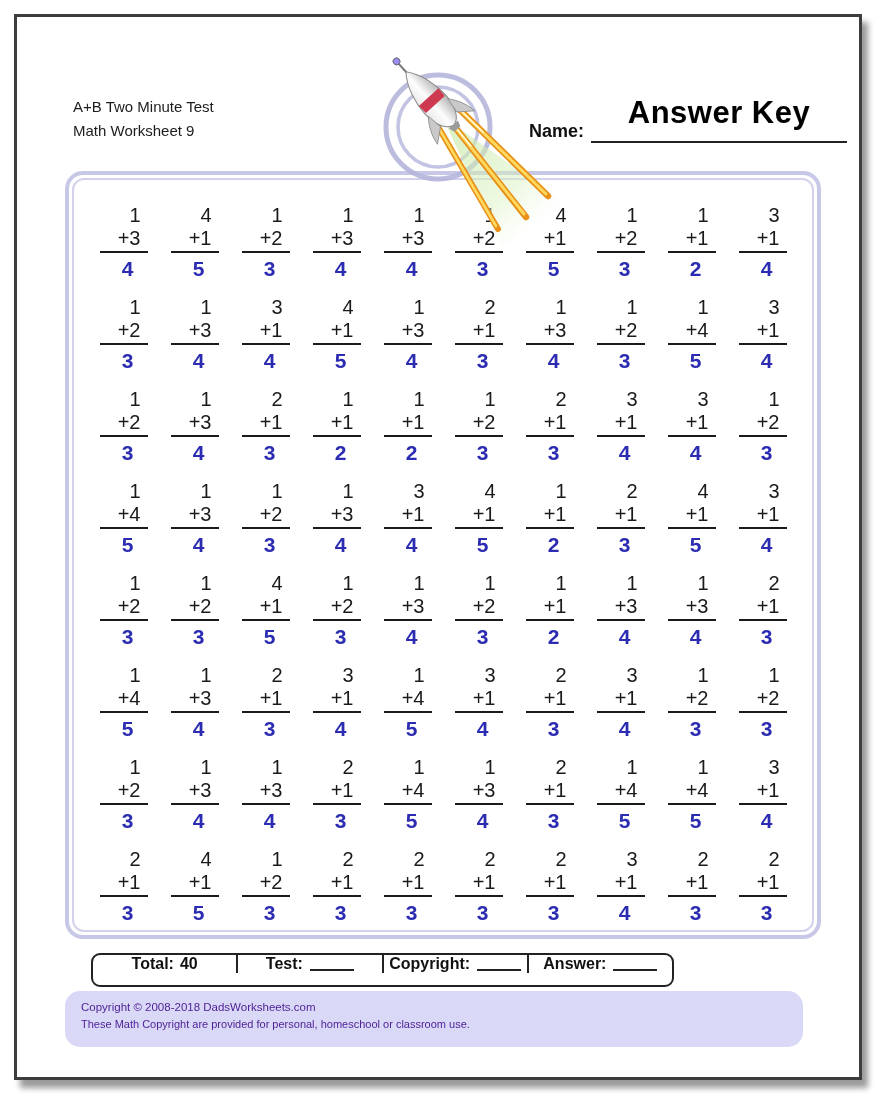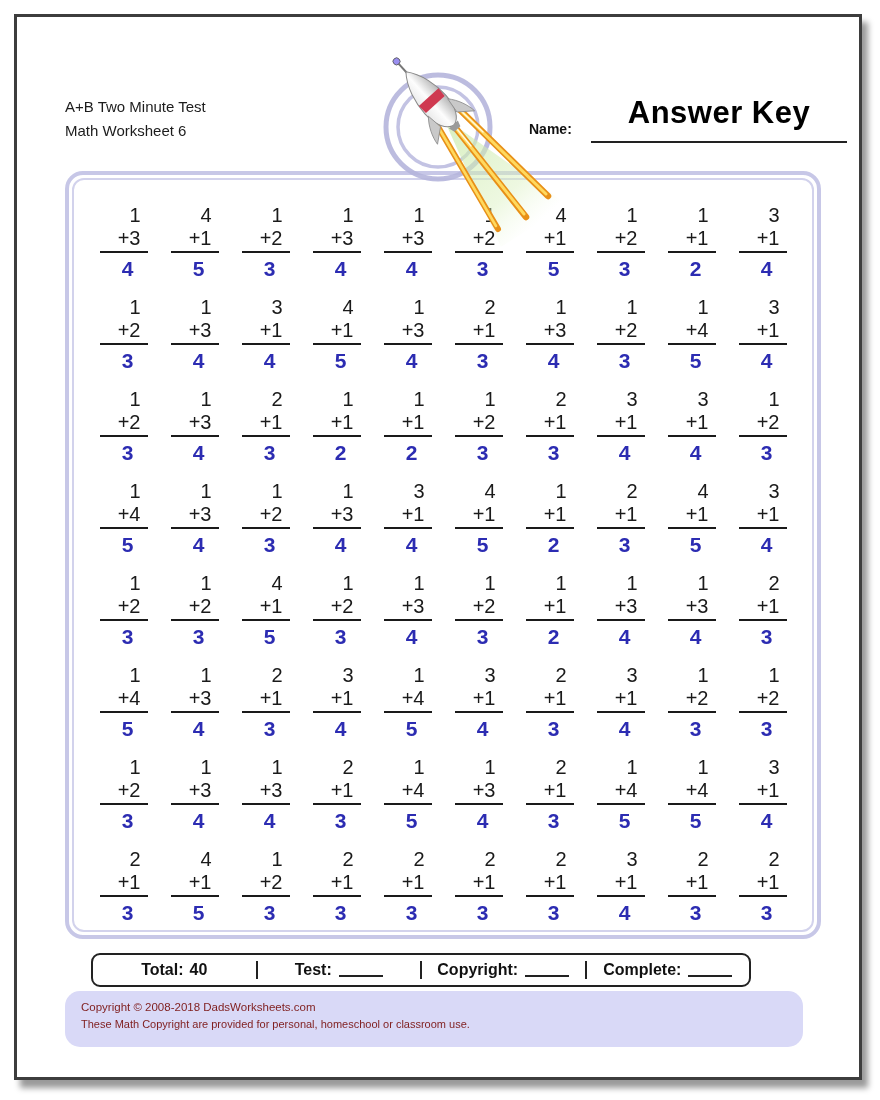--- a/index.html
+++ b/index.html
@@ -3,71 +3,71 @@
 <meta charset="utf-8">
 <style>
   * { margin:0; padding:0; box-sizing:border-box; }
   html,body { width:880px; height:1100px; background:#ffffff; font-family:"Liberation Sans", sans-serif; }
   .page {
     position:absolute; left:14px; top:14px; width:848px; height:1066px;
     background:#ffffff; border:3px solid #3d3d3d;
     box-shadow:6px 8px 6px #9a9a9a;
   }
   
-  .hdr { position:absolute; left:48px; top:78px; color:#1c1c1c; font-size:15px; line-height:24px; }
+  .hdr { position:absolute; left:56px; top:78px; color:#1c1c1c; font-size:15px; line-height:24px; }
   
   .rocket-svg { position:absolute; left:346px; top:16px; width:200px; height:214px; z-index:6; pointer-events:none; }
   
   .name-row { position:absolute; left:512px; top:78px; width:320px; z-index:2; }
-  .name-label { position:absolute; left:0; top:26px; font-size:14px; font-weight:bold; color:#111; }
+  .name-label { position:absolute; left:0; top:26px; font-size:18px; font-weight:bold; color:#111; }
   .name-line { position:absolute; left:62px; top:0; width:256px; height:48px; border-bottom:2px solid #222; text-align:center; }
   .answer-key { font-size:31px; font-weight:bold; color:#4343d2; letter-spacing:0.5px; }
   
   .frame { position:absolute; left:48px; top:154px; width:756px; height:768px; border:4px solid #c7c7e7; border-radius:18px; z-index:1; }
   .frame-inner { position:absolute; inset:3px; border:2px solid #d2d2ec; border-radius:12px; }
   .grid {
     position:absolute; inset:0; padding:24px 14px 0 14px;
     display:grid; grid-template-columns:repeat(10,1fr); grid-auto-rows:92px;
     justify-items:center; align-content:start;
   }
   .problem { width:48px; color:#1a1a1a; }
   .problem .top, .problem .bot { font-size:20px; line-height:23px; text-align:right; padding-right:7px; }
   .problem .bot { border-bottom:2.5px solid #1a1a1a; padding-bottom:1px; }
   .problem .ans { font-size:21px; line-height:24px; font-weight:bold; text-align:center; padding-left:8px; padding-top:4px; }
   
   .score-bar {
-    position:absolute; left:74px; top:936px; width:660px; height:34px;
-    border:2px solid #222; border-radius:9px; display:flex; align-items:center; overflow:hidden; background:#fff;
+    position:absolute; left:74px; top:936px; width:583px; height:34px;
+    border:2px solid #222; border-radius:9px; display:flex; align-items:flex-start; overflow:hidden; background:#fff;
   }
   .score-cell { flex:1; display:flex; align-items:center; justify-content:center; font-size:16px; font-weight:bold; color:#111; }
   .score-cell + .score-cell { border-left:2px solid #222; }
   .blank { display:inline-block; width:44px; height:13px; border-bottom:2px solid #222; margin-left:7px; }
   .score-val { margin-left:6px; }
   
   .strip { position:absolute; left:48px; top:974px; width:738px; height:56px; background:#d9d9f7; border-radius:15px; }
-  .copy { position:absolute; left:16px; top:8px; color:#7f1d1d; }
+  .copy { position:absolute; left:16px; top:8px; color:#4c1d95; }
   .copy .l1 { font-size:11.5px; line-height:17px; }
   .copy .l2 { font-size:11px; line-height:17px; }
   .logo {
     position:absolute; right:10px; top:4px; width:222px; height:44px;
     font-family:"DejaVu Serif", serif; font-style:italic; font-weight:bold;
     font-size:26px; line-height:42px; text-align:center; letter-spacing:-1.5px;
     color:#4646bc; -webkit-text-stroke:1.1px #000;
     text-shadow:1px 1px 0 #000, -1px 1px 0 #000, 1px -1px 0 #000, -1px -1px 0 #000, 2px 2px 1px #222;
     white-space:nowrap;
   }
 </style>
 </head>
 <body>
 
 <div class="page">
 
   <div class="hdr">
     <div>A+B Two Minute Test</div>
-    <div>Math Worksheet 6</div>
+    <div>Math Worksheet 9</div>
   </div>
 
   <svg class="rocket-svg" viewBox="0 0 200 214">
     <defs>
       <linearGradient id="bodyGrad" x1="0" y1="0" x2="1" y2="0">
         <stop offset="0" stop-color="#e9e9e9"></stop>
           <stop offset="0.45" stop-color="#fdfdfd"></stop>
           <stop offset="1" stop-color="#b5b5b5"></stop>
       </linearGradient>
       <linearGradient id="glowGrad" x1="80" y1="86" x2="175" y2="190" gradientUnits="userSpaceOnUse">
@@ -523,21 +523,21 @@
     </div>
     <div class="score-cell">
       <span>Test:</span>
       <span class="blank"></span>
     </div>
     <div class="score-cell">
       <span>Copyright:</span>
       <span class="blank"></span>
     </div>
     <div class="score-cell">
-      <span>Complete:</span>
+      <span>Answer:</span>
       <span class="blank"></span>
     </div>
   </div>
 
   <div class="strip" style="background: rgb(217, 217, 247);">
     <div class="copy">
       <div class="l1">Copyright © 2008-2018 DadsWorksheets.com</div>
       <div class="l2">These Math Copyright are provided for personal, homeschool or classroom use.</div>
     </div>
   </div>

